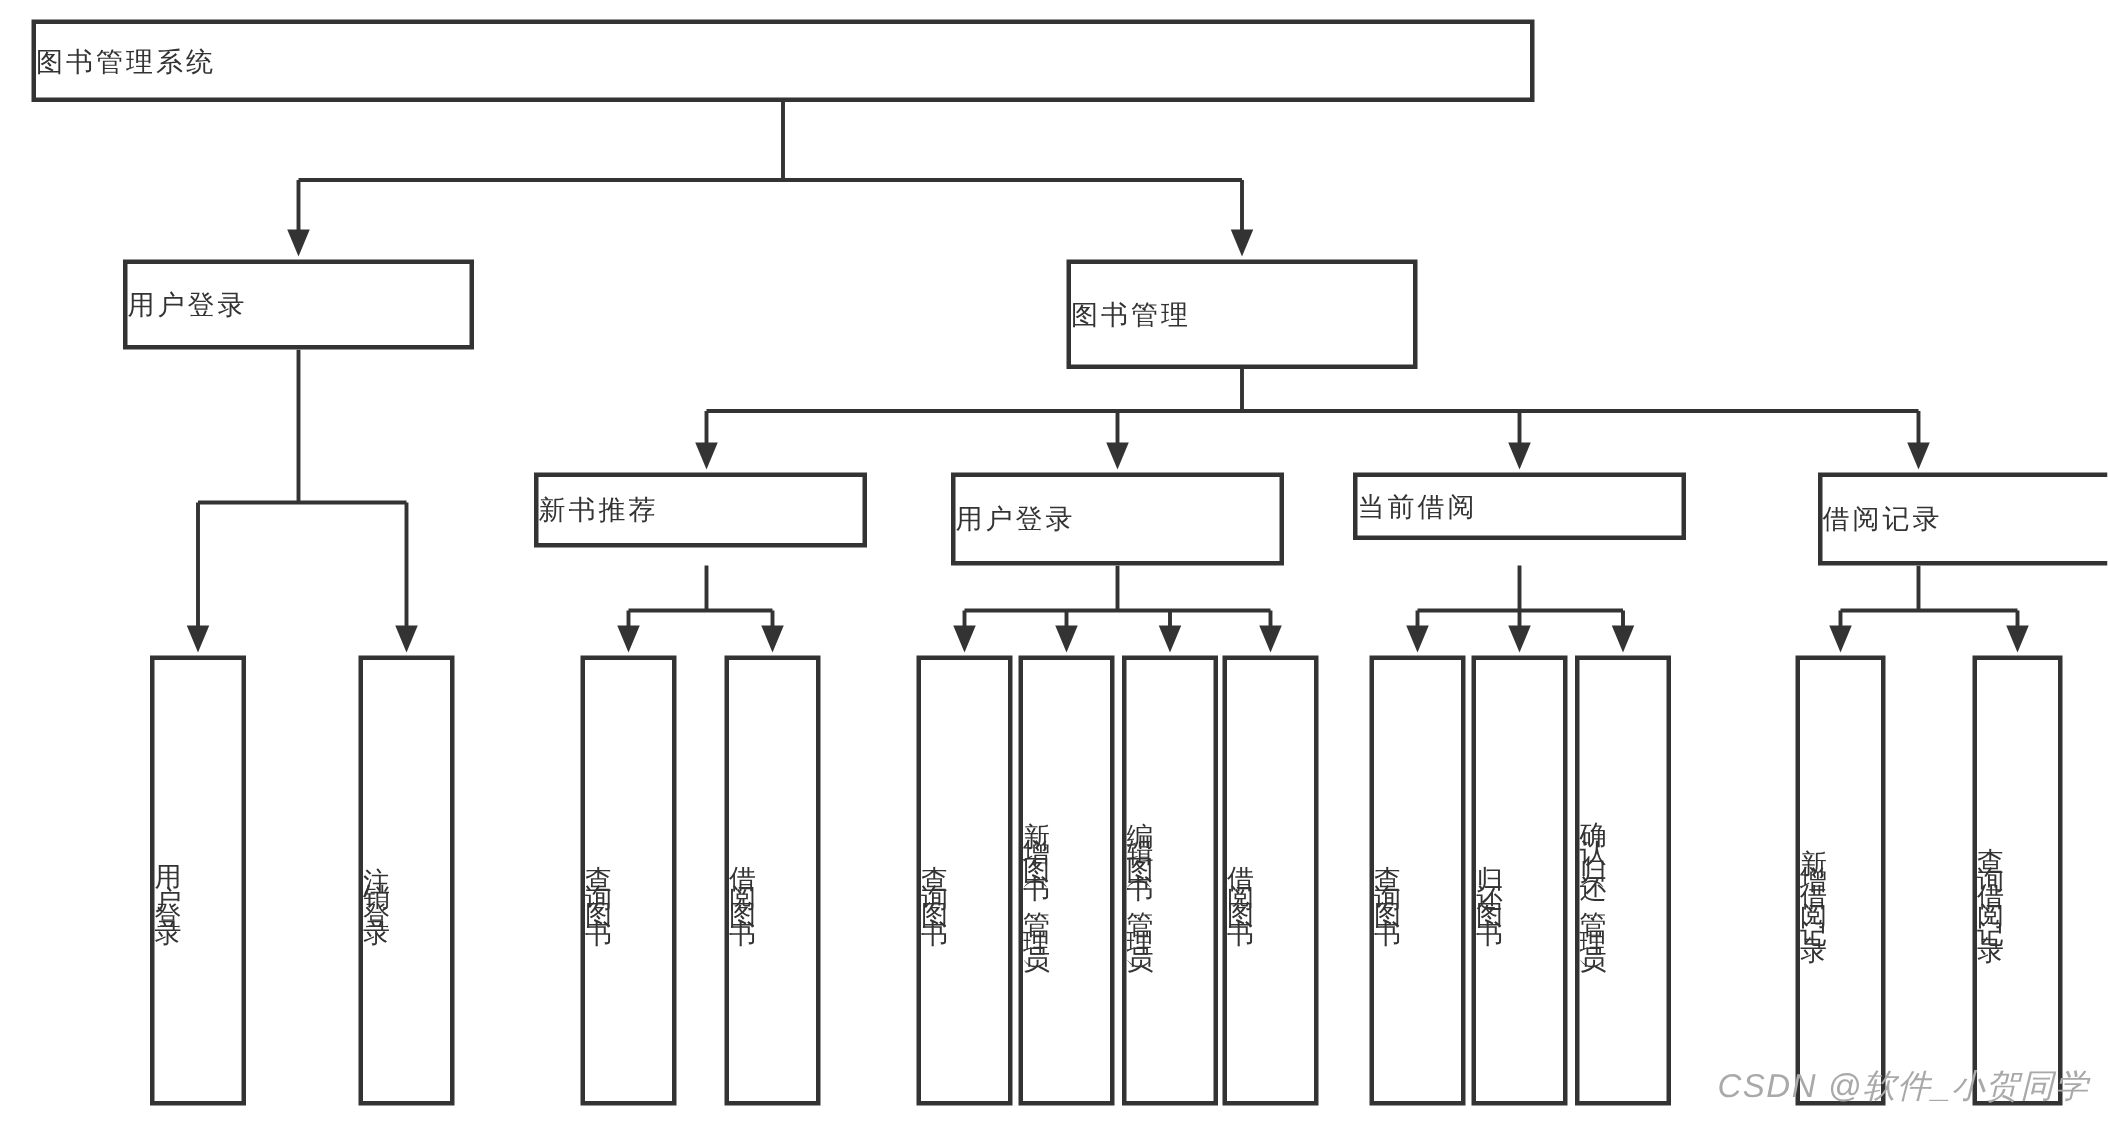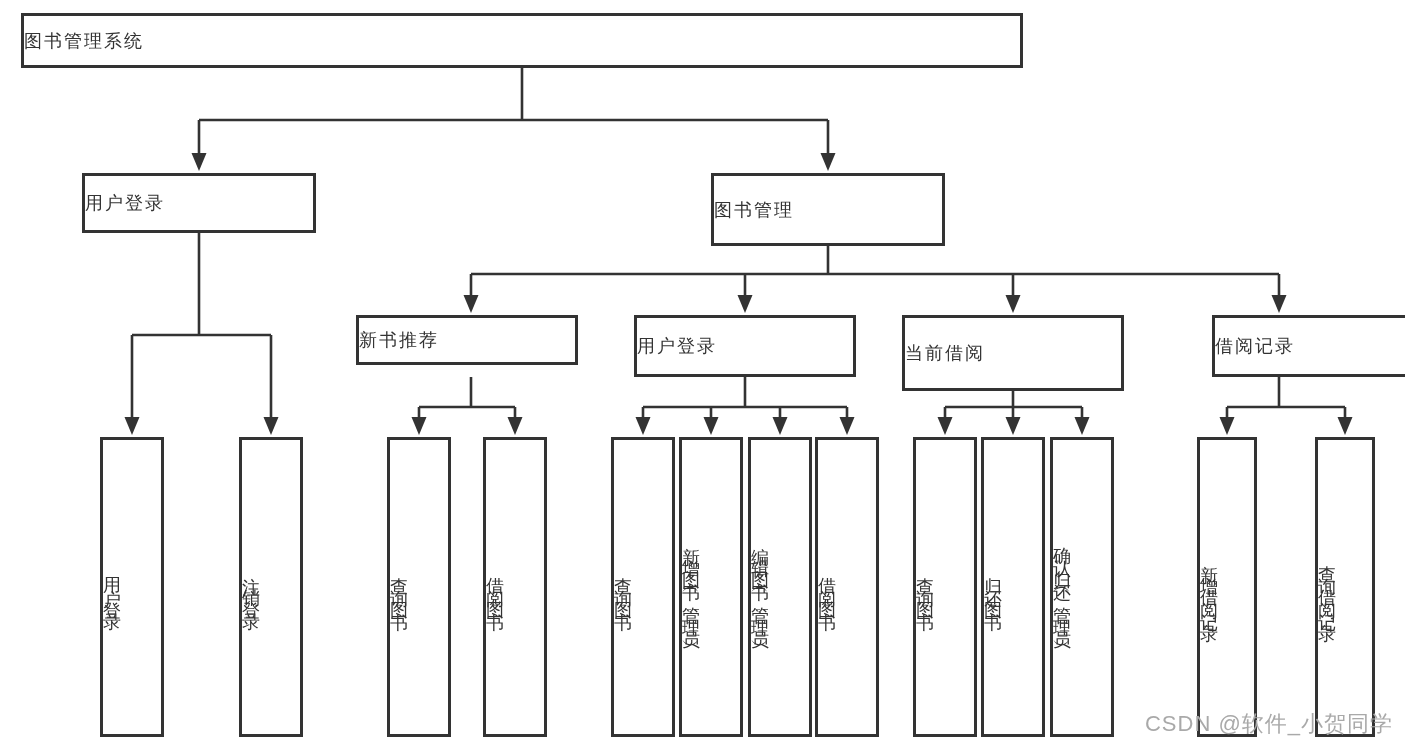--- a/index.html
+++ b/index.html
@@ -44,20 +44,21 @@
   }
   .watermark{
     position:absolute;
     right:12px;
     bottom:8px;
     font-size:22px;
     letter-spacing:1px;
     color:var(--watermark);
     z-index:5;
     white-space:nowrap;
+    font-style:italic;
   }
 </style>
 </head>
 <body>
 
 <div class="canvas">
 
   <svg class="connectors" viewBox="0 0 1405 747" xmlns="http://www.w3.org/2000/svg">
     <g>
       <path class="conn" d="M522 68 V120 M199 120 H828 M199 120 V155 M828 120 V155"></path>
@@ -111,21 +112,21 @@
   <div class="node h" style="left:711px;top:173px;width:234px;height:73px">
     <span>图书管理</span>
   </div>
 
   <div class="node h" style="left:356px;top:315px;width:222px;height:50px">
     <span>新书推荐</span>
   </div>
   <div class="node h" style="left:634px;top:315px;width:222px;height:62px">
     <span>用户登录</span>
   </div>
-  <div class="node h" style="left:902px;top:315px;width:222px;height:76px">
+  <div class="node h" style="left:902px;top:315px;width:222px;height:45px">
     <span>当前借阅</span>
   </div>
   <div class="node h" style="left:1212px;top:315px;width:222px;height:62px">
     <span>借阅记录</span>
   </div>
 
   <div class="node v" style="left:100px;top:437px;width:64px;height:300px">
     <span>用户登录</span>
   </div>
   <div class="node v" style="left:239px;top:437px;width:64px;height:300px">

